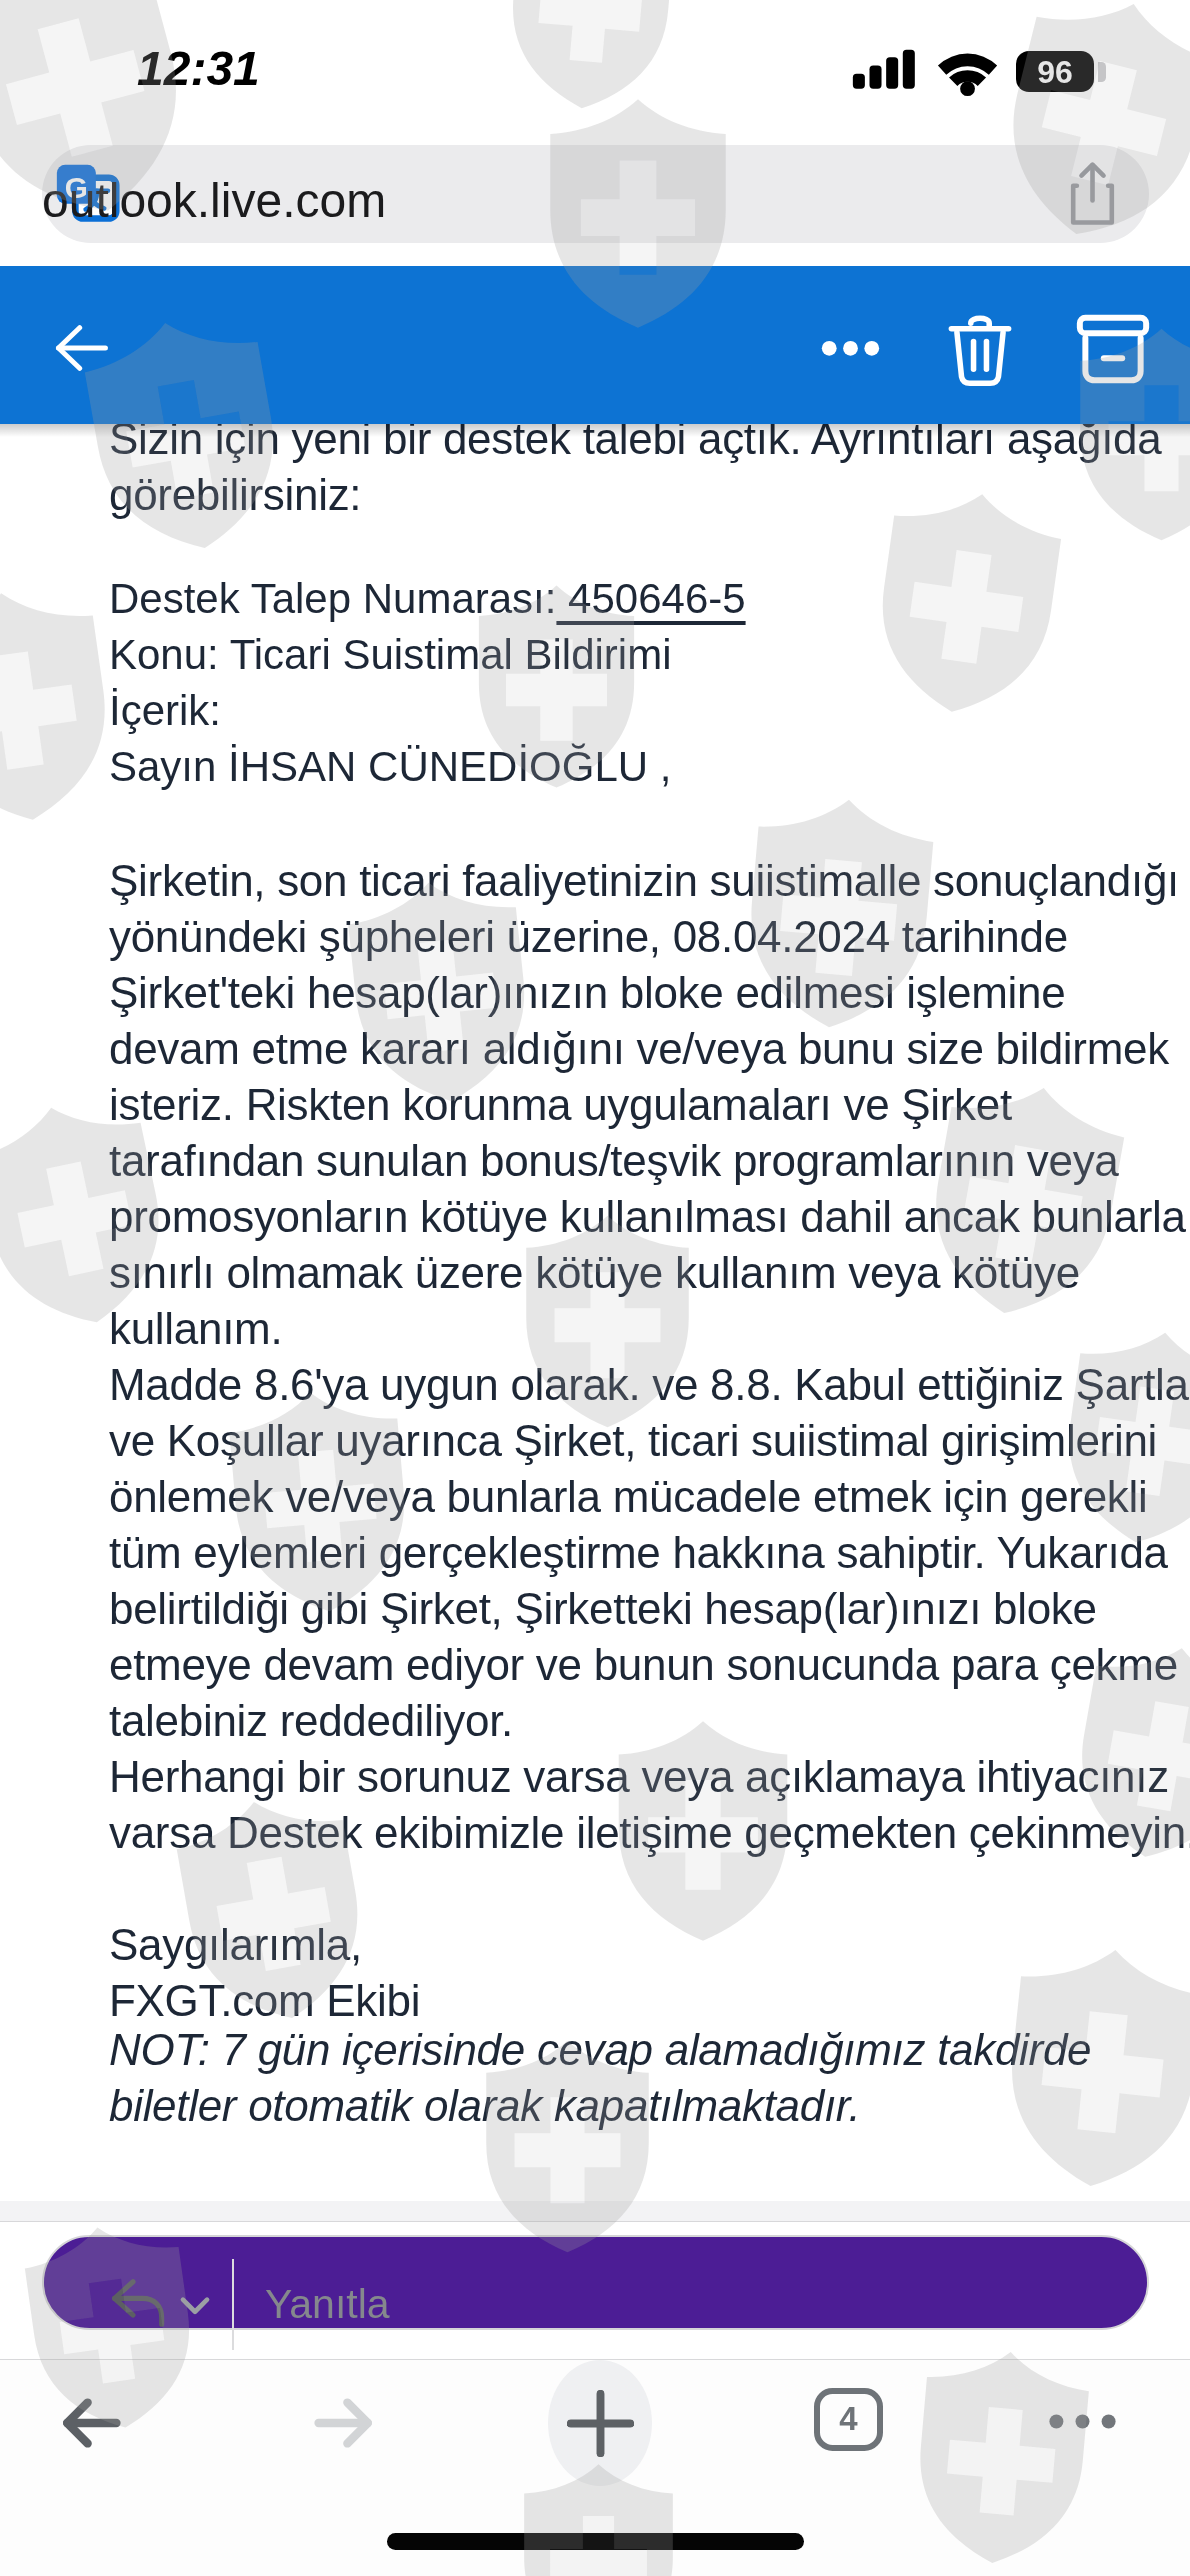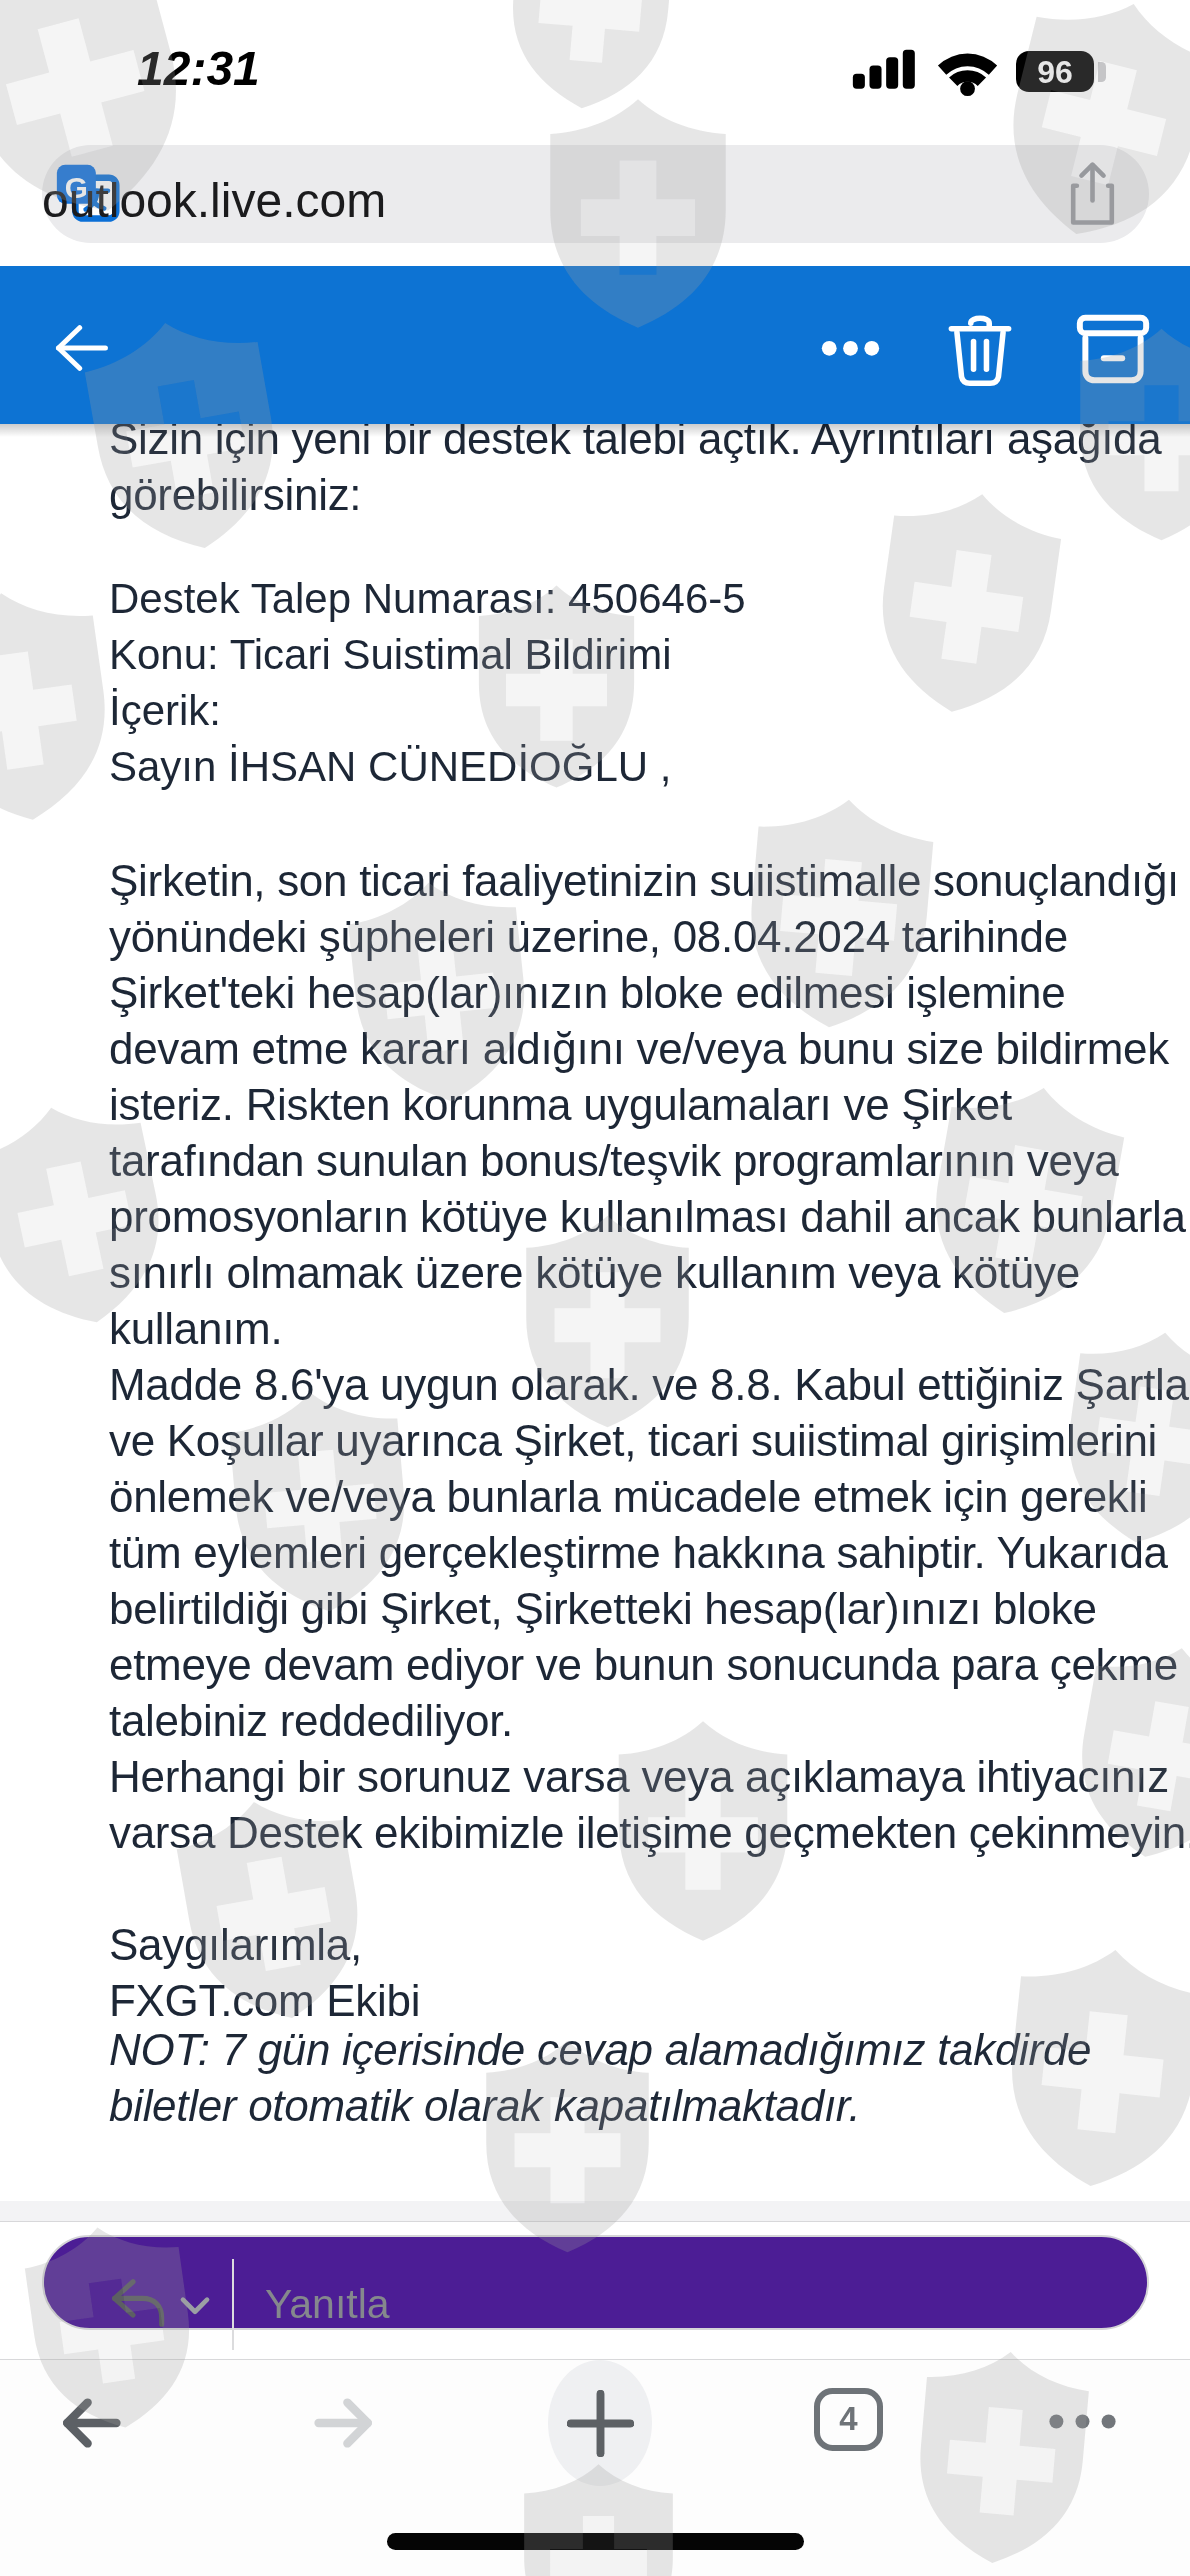--- a/index.html
+++ b/index.html
@@ -26,21 +26,21 @@
   #bar-shadow{top:424px;left:0;width:1191px;height:13px;z-index:11;
     background:linear-gradient(rgba(0,0,0,0.20),rgba(0,0,0,0));}
 
   
   #content{top:424px;left:0;width:1191px;height:1778px;background:#fff;z-index:1;}
   .email-text{color:#1d2736;font-size:44px;line-height:56px;white-space:pre;letter-spacing:-0.3px;}
   #intro{position:absolute;left:109px;top:-13px;}
   #meta{position:absolute;left:109px;top:147px;}
   .meta-row{height:56px;line-height:56px;font-size:42px;color:#1d2736;white-space:pre;}
   .meta-label{font-weight:400;margin-top:30px;}
-  #ticket-value{text-decoration-thickness:3.7px;text-underline-offset:8.3px;}
+  #ticket-value{text-decoration:underline;text-decoration-thickness:3.7px;text-underline-offset:8.3px;}
   #body-block{position:absolute;left:109px;top:429px;}
   #note-block{position:absolute;left:109px;top:1598px;font-style:italic;}
 
   
   #pre-reply-band{top:2201px;left:0;width:1191px;height:20.4px;background:#f3f3f5;
     border-bottom:1.9px solid #d8d8da;z-index:12;}
   #reply-section{top:2224px;left:0;width:1191px;height:135px;background:#ffffff;z-index:12;}
   #reply-pill{left:42px;top:11px;width:1107px;height:95px;border:2.8px solid #d5d5d7;
     border-radius:49px;box-sizing:border-box;background:#4c1d95;}
   #reply-divider{left:188px;top:22px;width:1.9px;height:91px;background:#dcdcde;}

